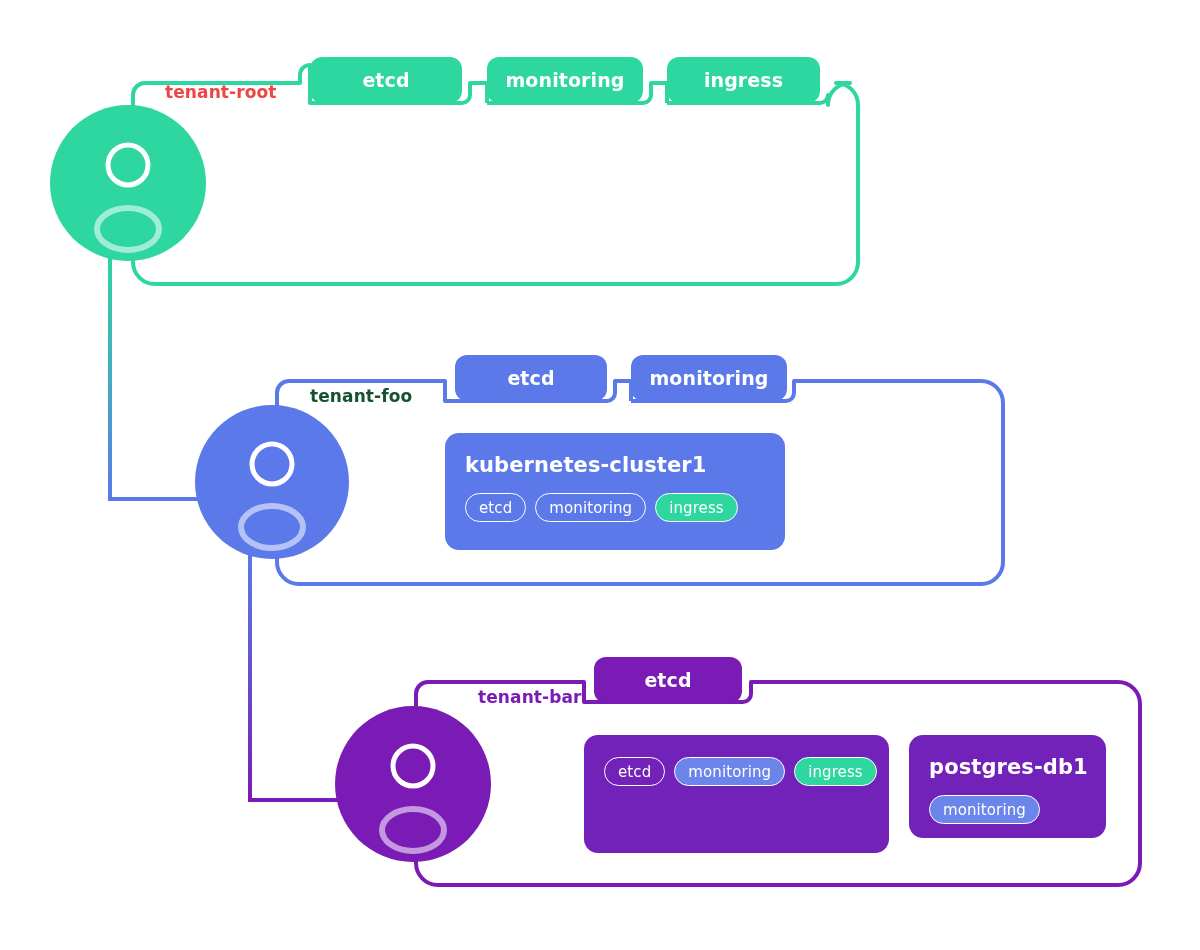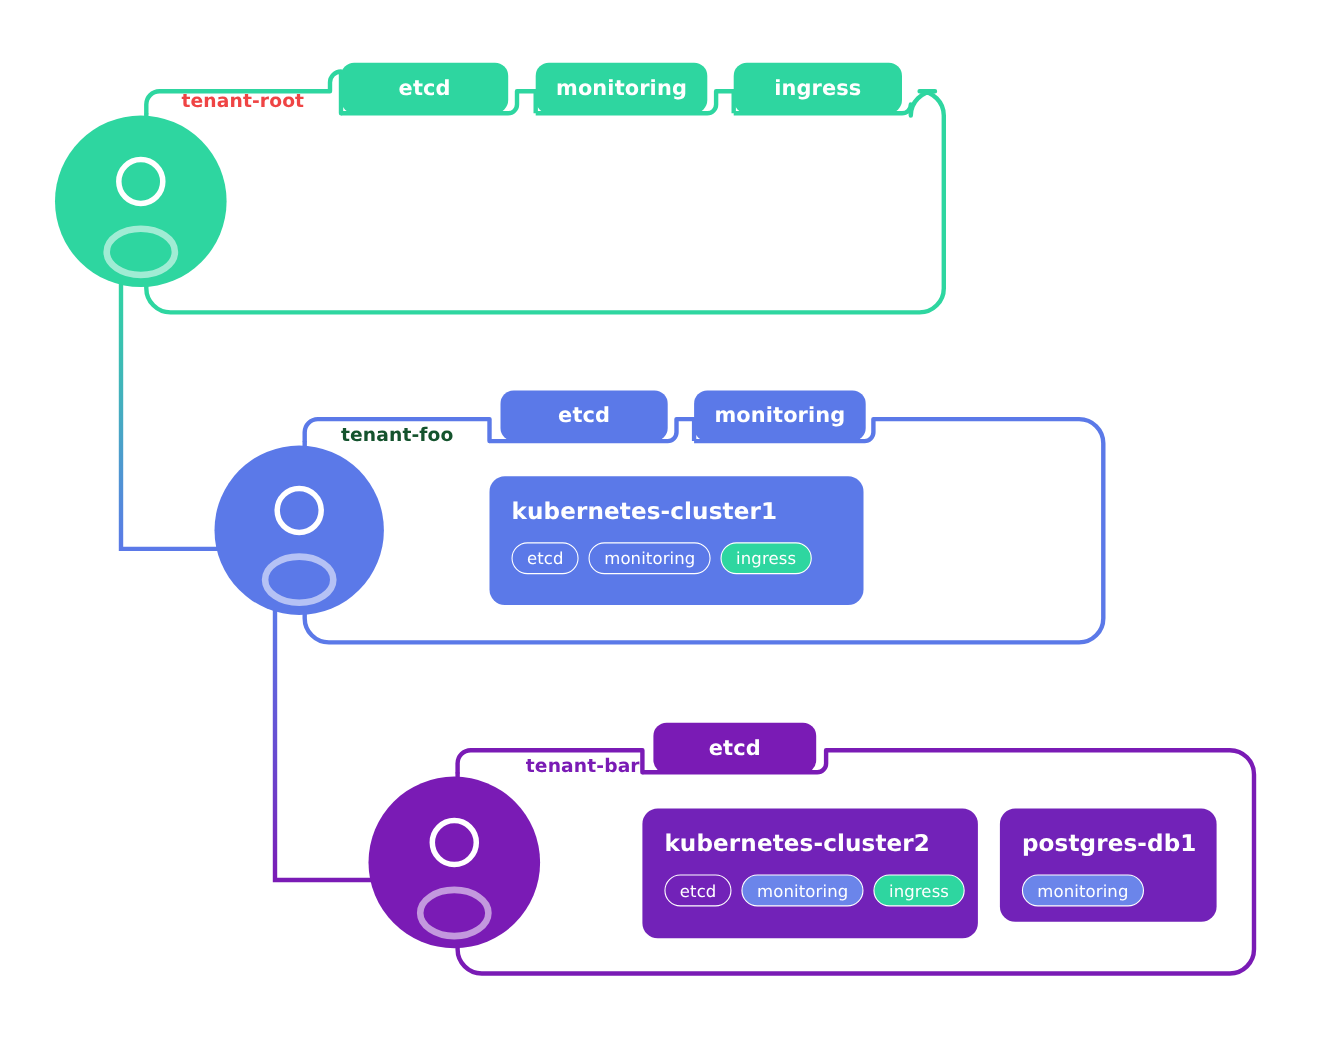--- a/index.html
+++ b/index.html
@@ -257,21 +257,20 @@
       <svg width="156" height="156" viewBox="0 0 156 156">
         <circle cx="78" cy="78" r="78" fill="#7a1bb5"></circle>
         <circle cx="78" cy="60" r="20" fill="none" stroke="#ffffff" stroke-width="5"></circle>
         <ellipse cx="78" cy="124" rx="31" ry="21" fill="none" stroke="#ffffff" stroke-opacity="0.55" stroke-width="6"></ellipse>
       </svg>
     </div>
 
     <div class="pill" style="left:594px;top:57px;width:148px;background:#7a1bb5;">etcd</div>
 
     <div class="card" style="left:584px;top:135px;width:305px;height:118px;background:#7222b8;">
-      <div class="card-title">kubernetes-cluster2</div>
       <div class="chips">
         <div class="chip">etcd</div>
         <div class="chip" style="background:#6b85ea;">monitoring</div>
         <div class="chip" style="background:#2ed6a0;">ingress</div>
       </div>
     </div>
 
     <div class="card" style="left:909px;top:135px;width:197px;height:103px;background:#7222b8;">
       <div class="card-title">postgres-db1</div>
       <div class="chips">

